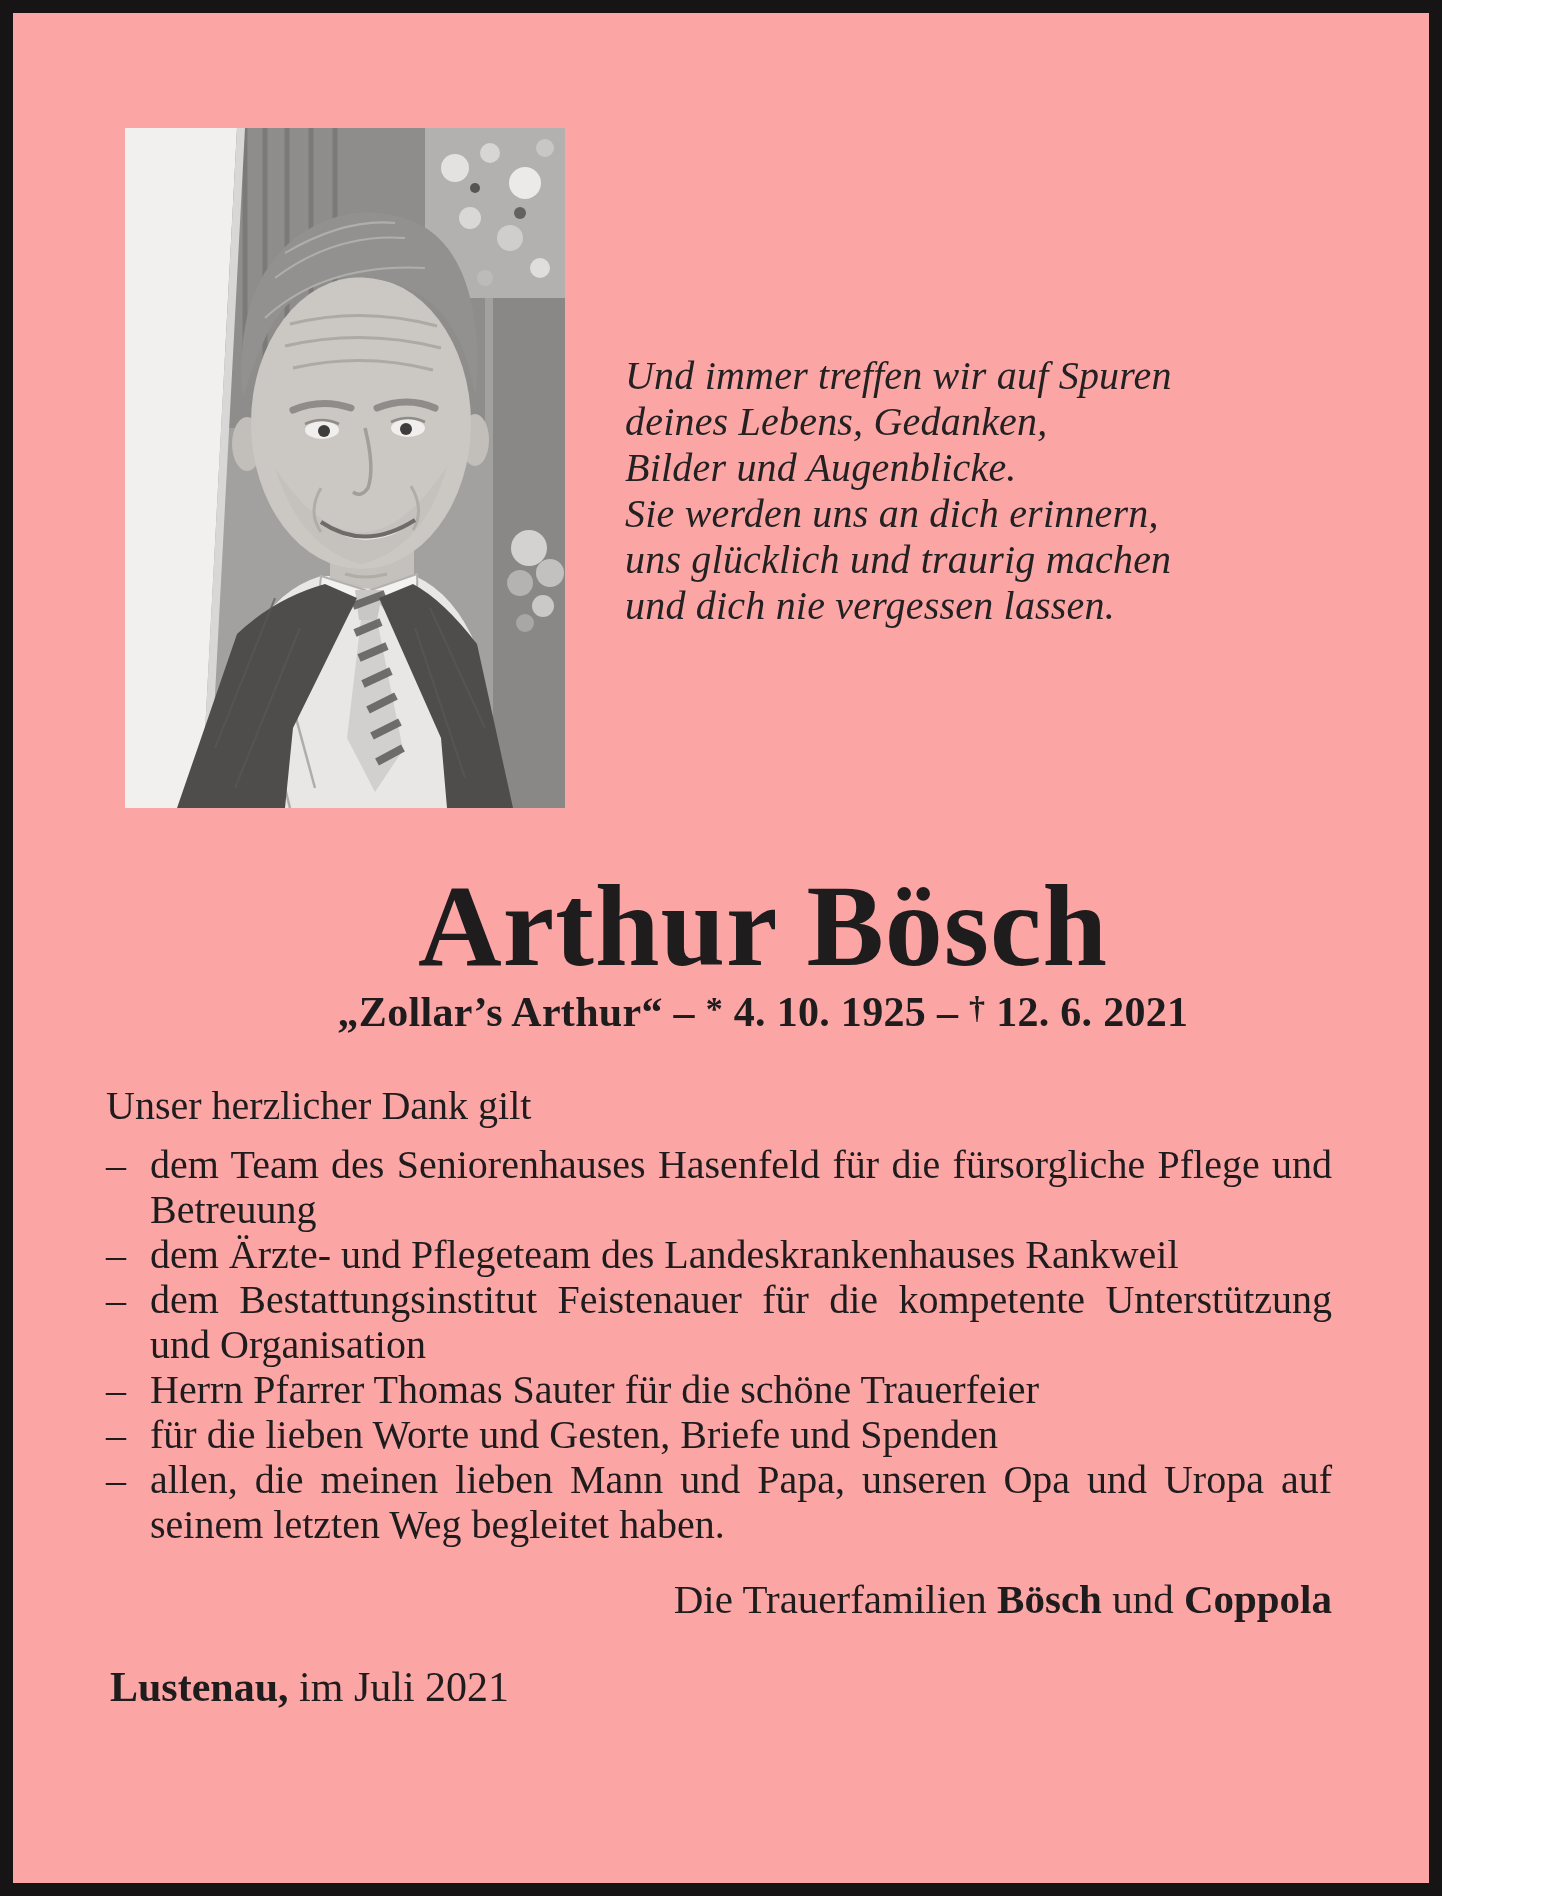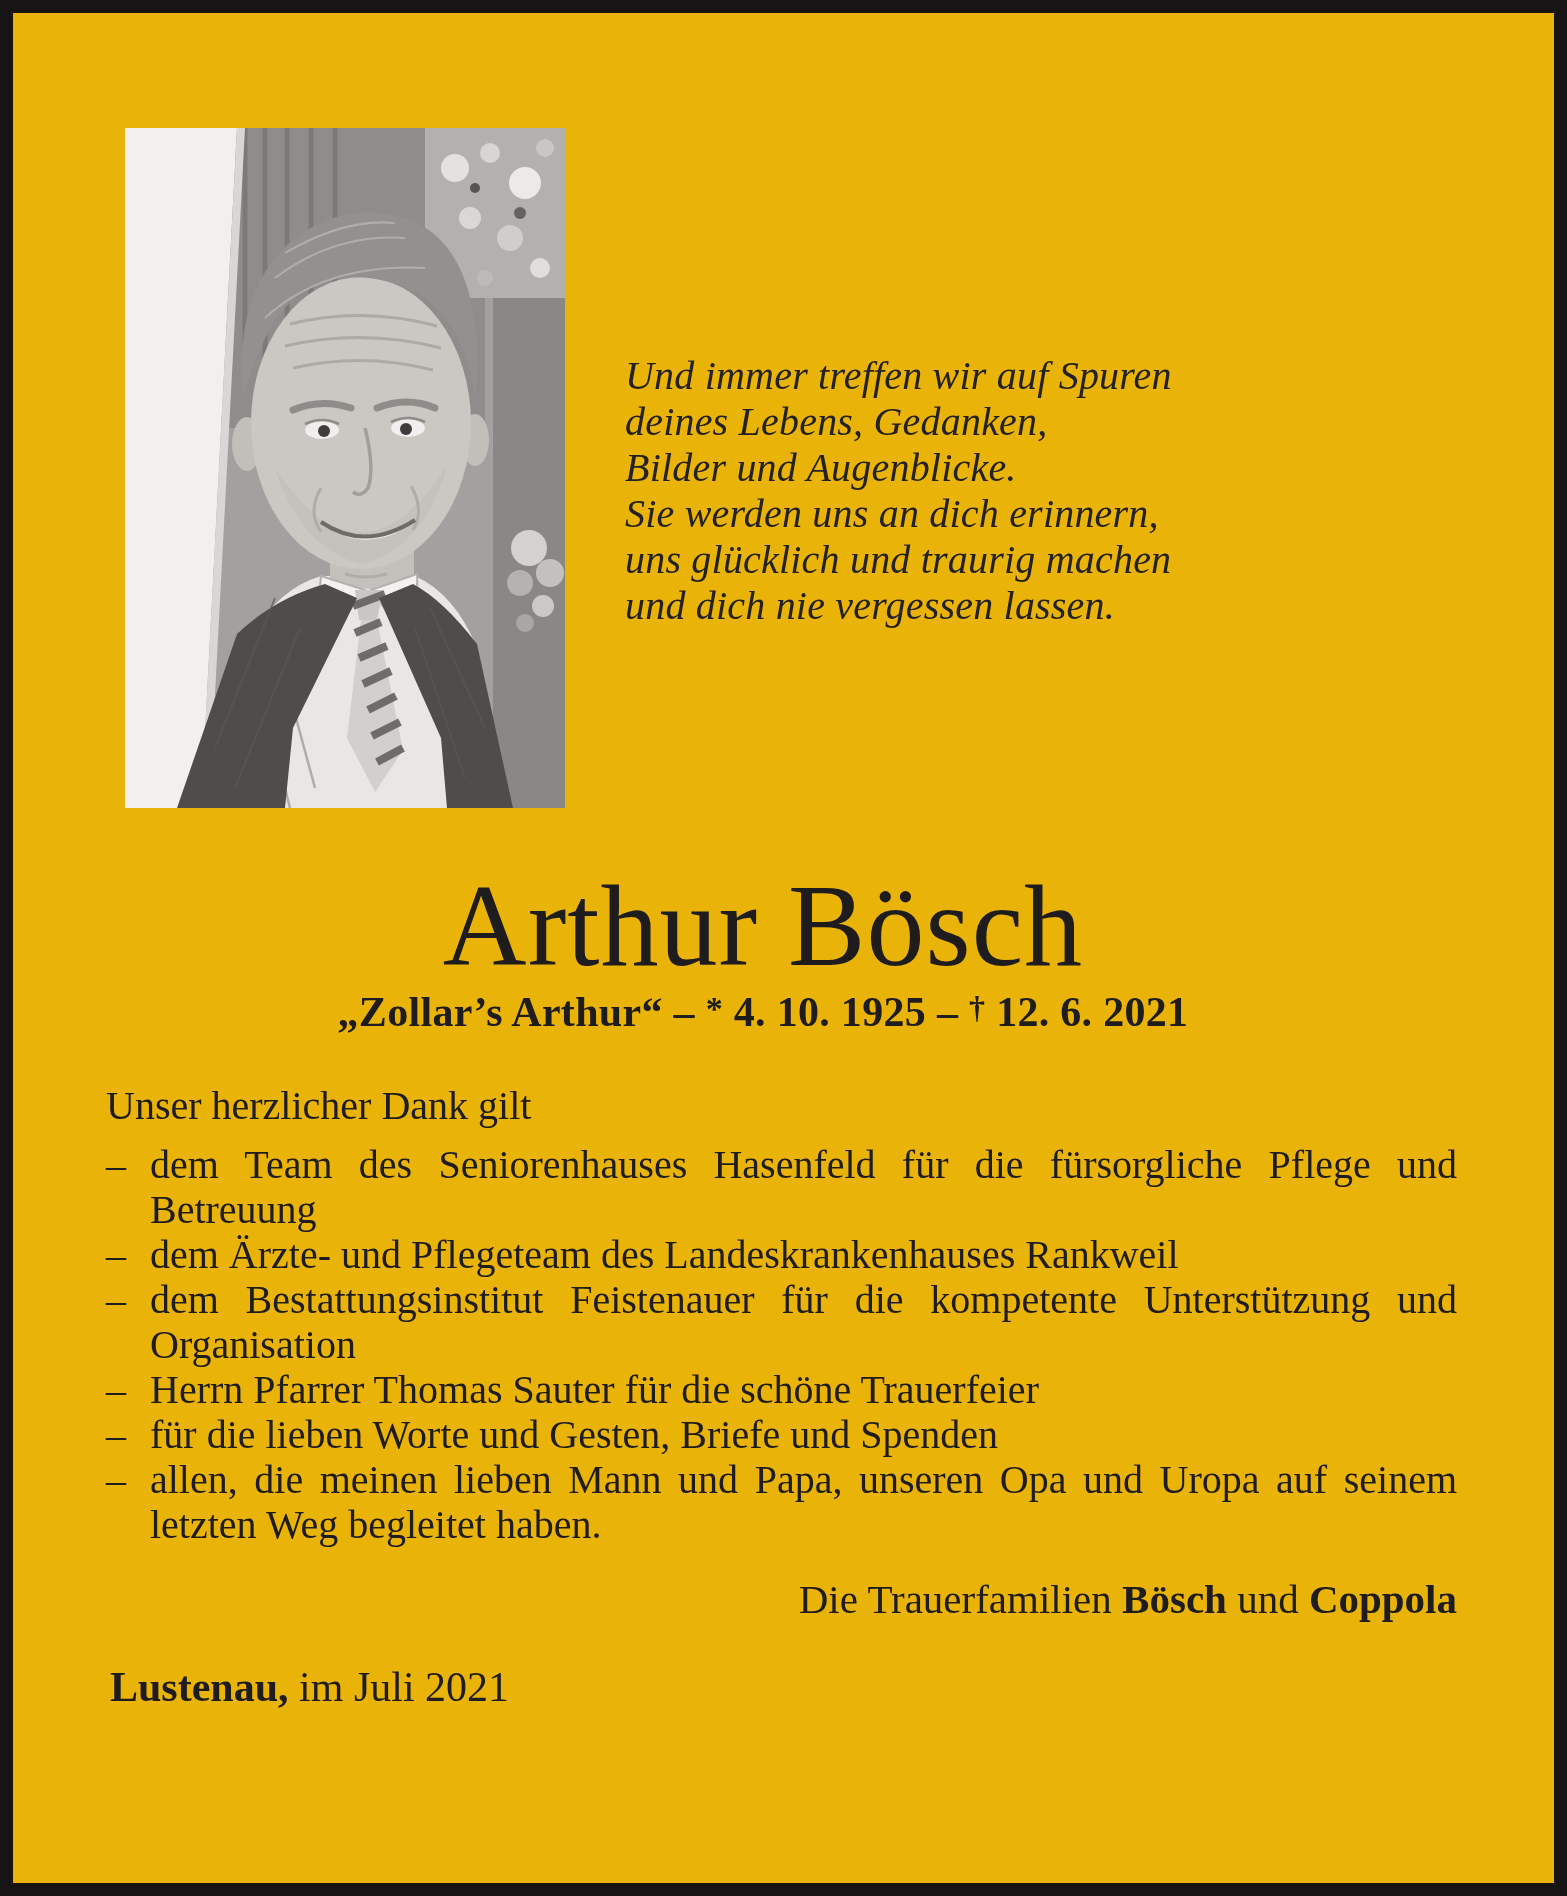--- a/index.html
+++ b/index.html
@@ -1,23 +1,23 @@
 <!DOCTYPE html>
 <html lang="de"><head>
 <meta charset="utf-8">
 <style>
   * { box-sizing: border-box; margin: 0; padding: 0; }
   html, body { margin: 0; padding: 0; background: #ffffff; }
   body { font-family: "Liberation Serif", serif; }
 
   .page {
     position: relative;
-    width: 1567px;
+    width: 1442px;
     height: 1896px;
-    background: #eab308;
+    background: #fca5a5;
     border: 13px solid #171415;
     color: #1e1c1d;
     overflow: hidden;
   }
 
   
   .top-section { position: relative; height: 800px; }
 
   .photo {
     position: absolute;
@@ -41,21 +41,21 @@
 
   
   .headline {
     width: 1380px;
     margin: 52px 0 0 60px;
     text-align: center;
   }
   .name {
     font-size: 116px;
     line-height: 1.06;
-    font-weight: 400;
+    font-weight: 700;
     letter-spacing: 1px;
   }
   .subtitle {
     margin-top: 0;
     font-size: 42px;
     font-weight: 700;
     letter-spacing: 0.3px;
   }
   .subtitle .sym-star  { font-size: 34px; vertical-align: 6px; }
   .subtitle .sym-cross { font-size: 32px; vertical-align: 8px; }

